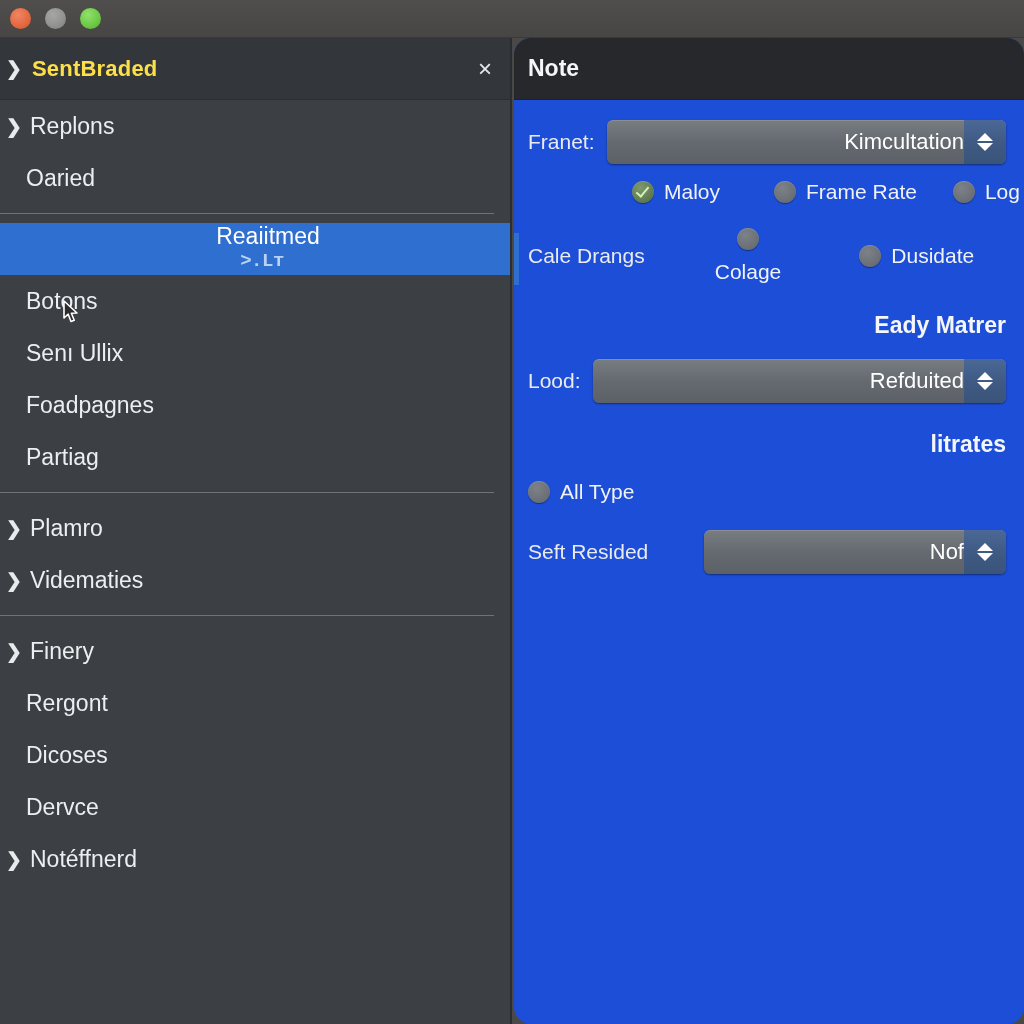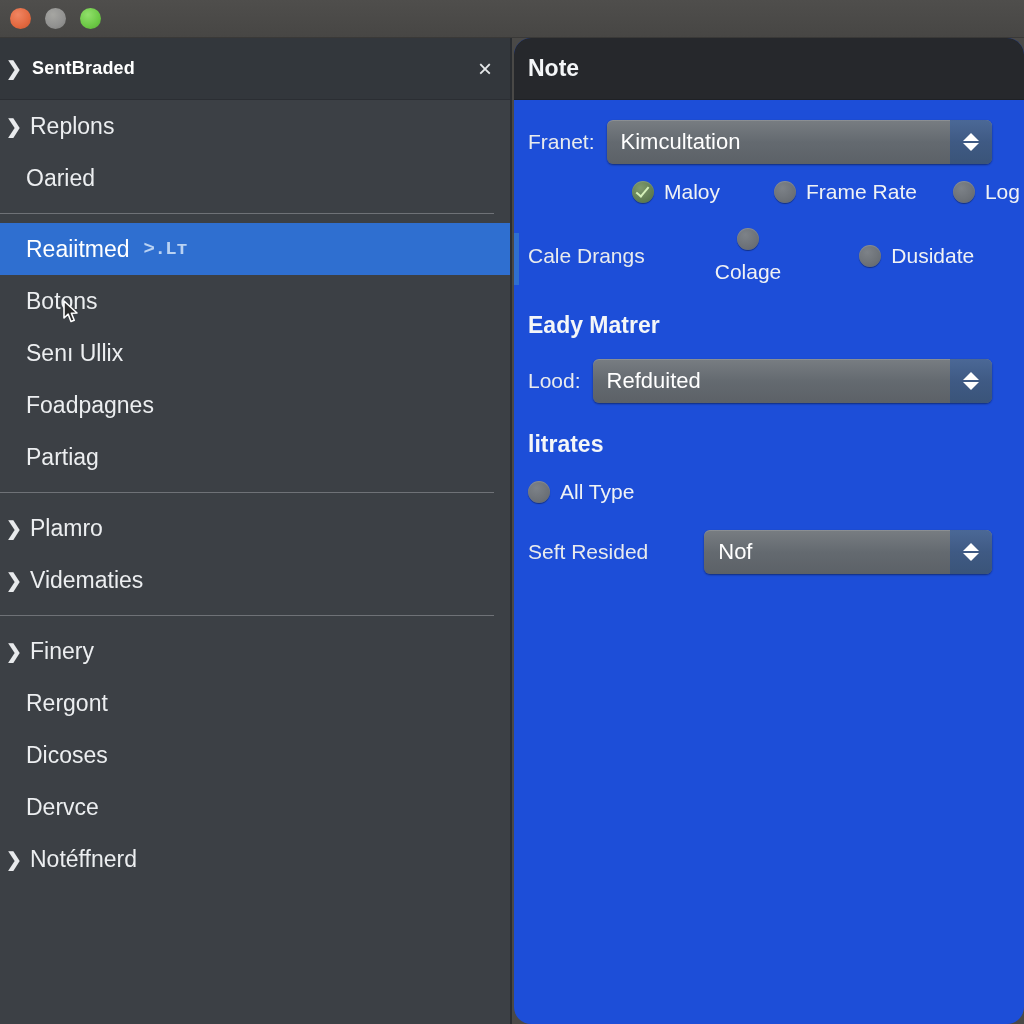--- a/index.html
+++ b/index.html
@@ -74,22 +74,22 @@
   .chev {
     color: #e8eaec;
     font-size: 19px;
     font-weight: bold;
     line-height: 1;
     width: 14px;
     text-align: center;
     display: inline-block;
   }
   .sb-title {
-    color: #ffffff;
-    font-size: 18px;
+    color: #fde047;
+    font-size: 22px;
     font-weight: bold;
     letter-spacing: 0.2px;
   }
   .sb-close {
     position: absolute;
     right: 18px; top: 50%;
     transform: translateY(-50%);
     color: #e6e8ea;
     font-size: 24px;
     line-height: 1;
@@ -111,20 +111,21 @@
     font-size: 23px;
     box-sizing: border-box;
     cursor: default;
   }
   .sb-row .chev { margin-left: 6px; margin-right: 10px; }
   .sb-row.indent .label { margin-left: 26px; }
   .sb-row .label { white-space: nowrap; }
 
   .sb-row.selected {
     background: #2f6fd0;
+    flex-direction: column;
   }
   .sb-row.selected .label { color: #ffffff; }
   .sb-badge {
     margin-left: 14px;
     color: #b9d2f3;
     font-family: "Liberation Mono", monospace;
     font-size: 19px;
     letter-spacing: -0.5px;
     font-weight: bold;
   }
@@ -169,21 +170,22 @@
   }
   .rp-accent {
     position: absolute;
     left: 0; top: 195px;
     width: 5px; height: 52px;
     background: #2f6fd0;
   }
 
   .rp-body {
     position: relative;
-    padding: 0 32px 0 14px;
+    padding: 0 18px 0 14px;
+    text-align: right;
   }
 
   .field-row {
     display: flex;
     align-items: center;
     gap: 12px;
   }
   .field-label {
     color: #e9ebed;
     font-size: 21px;

